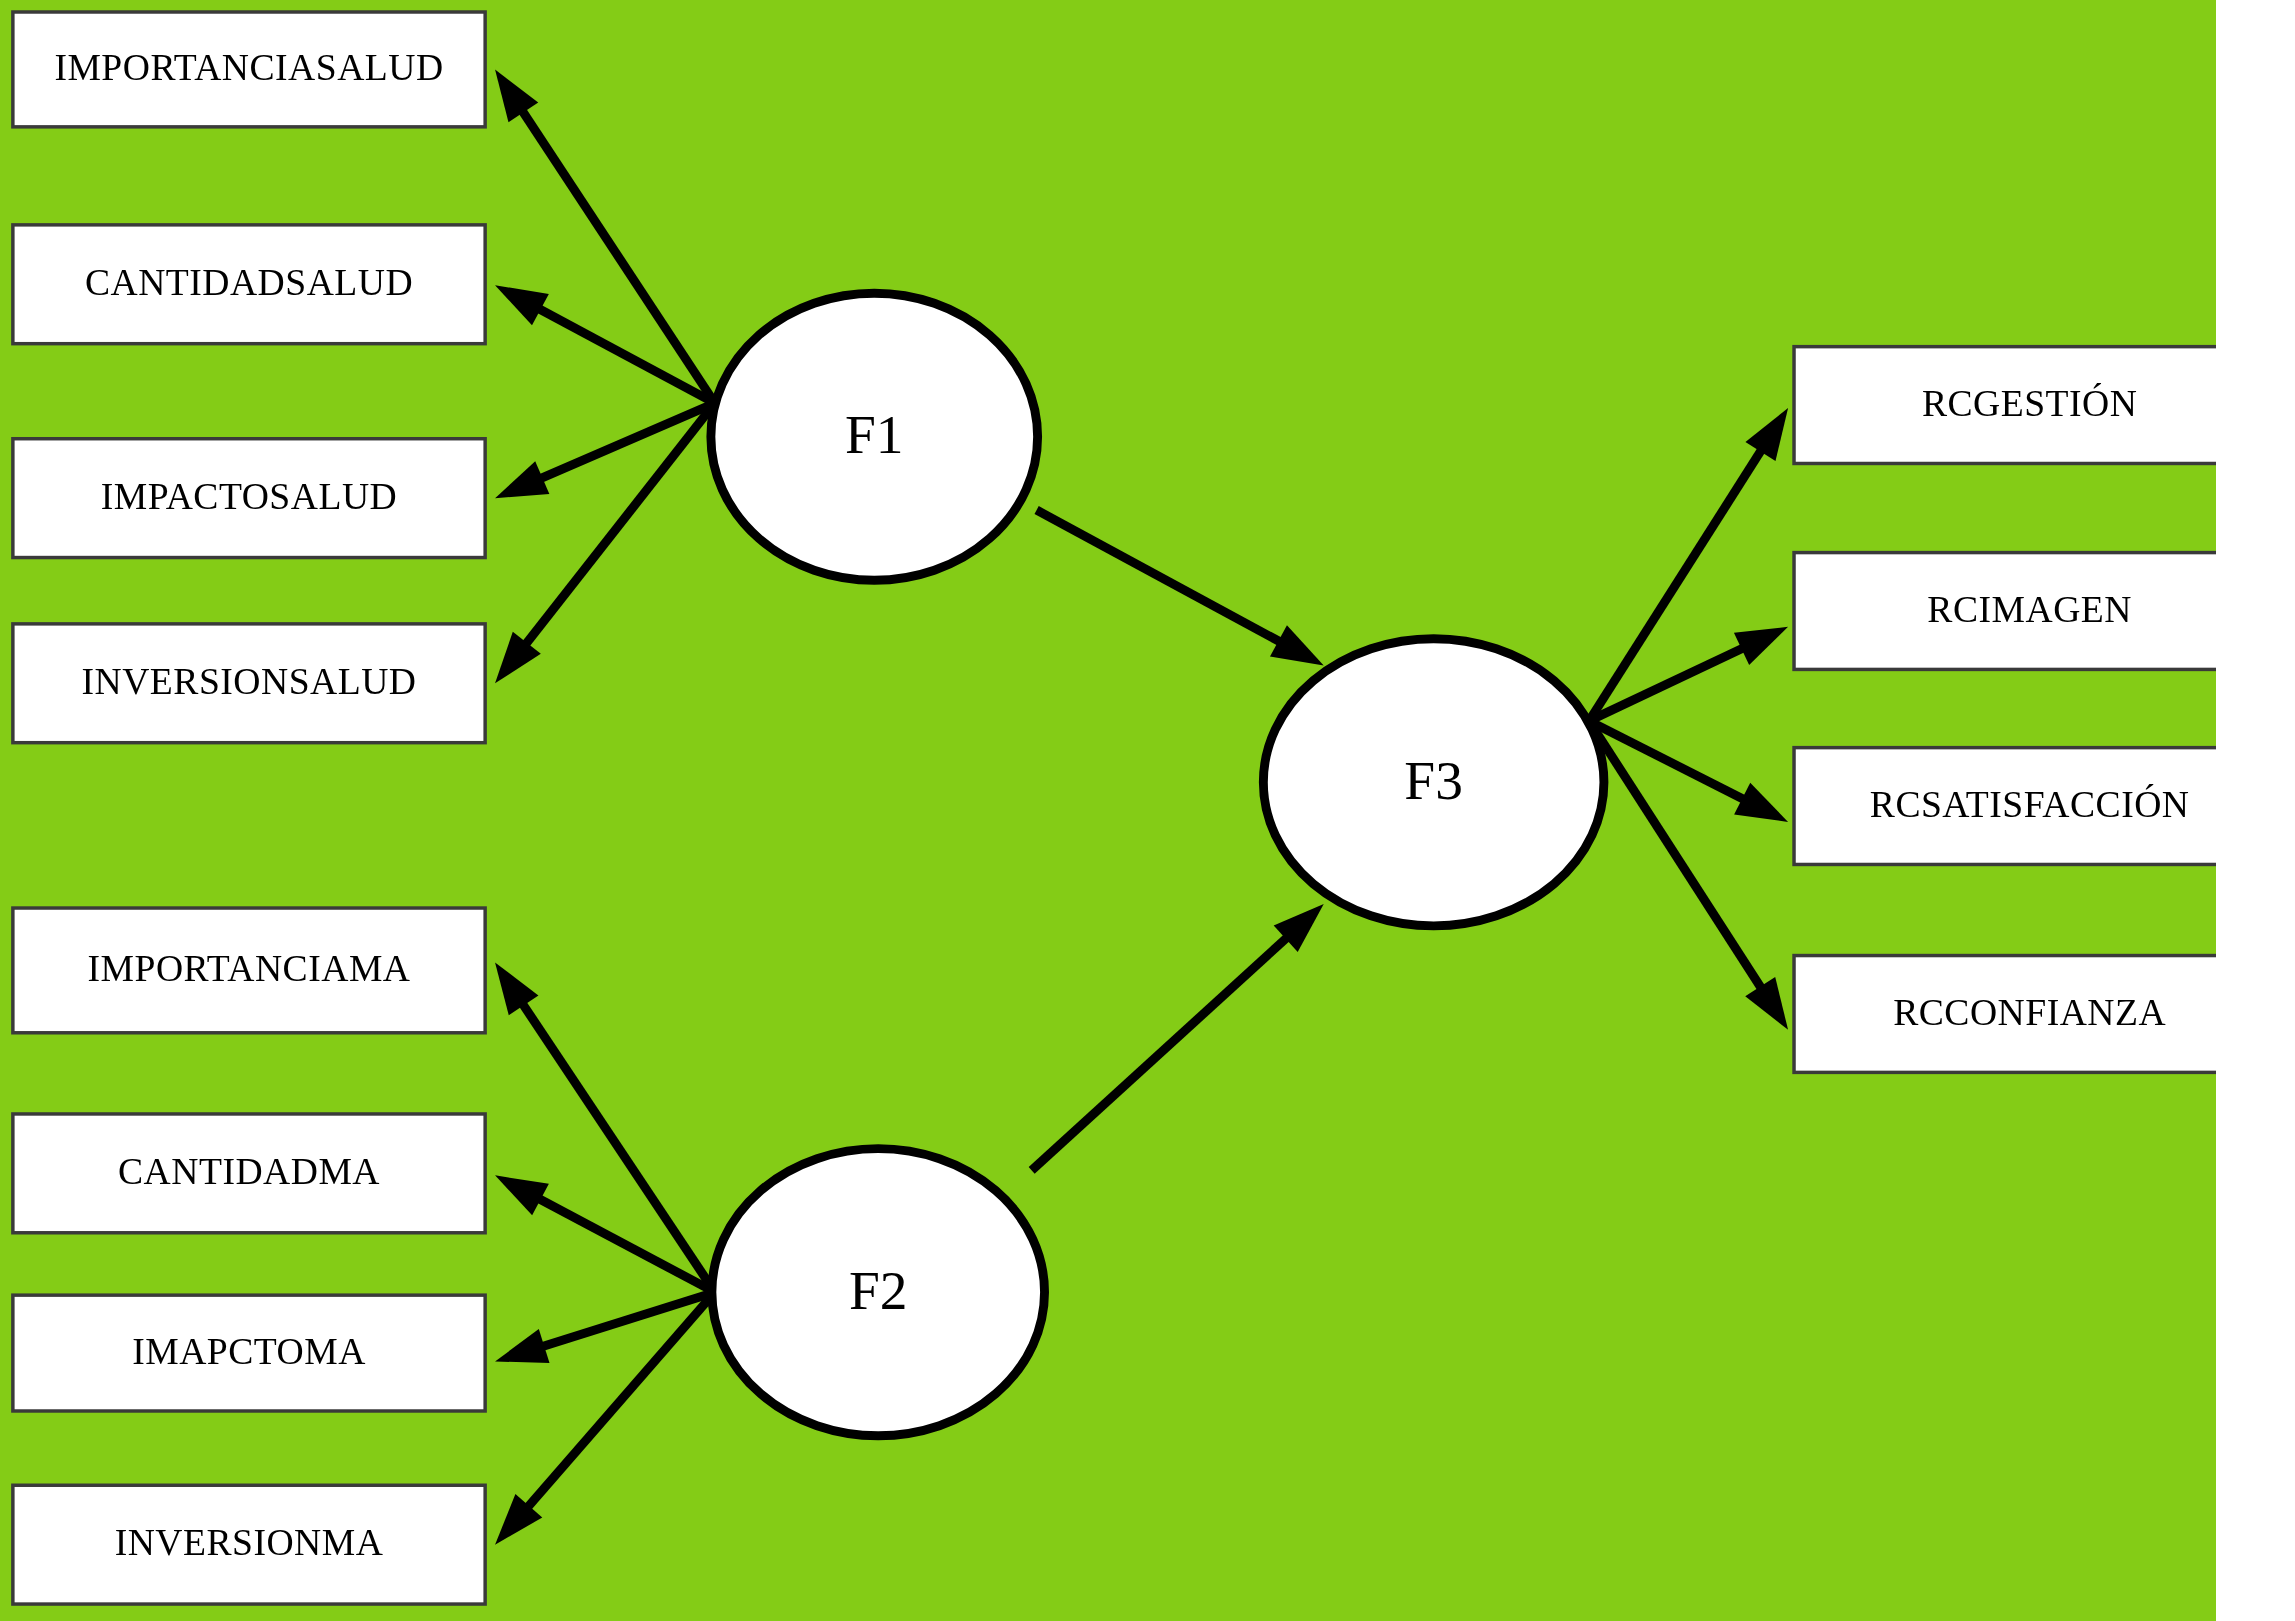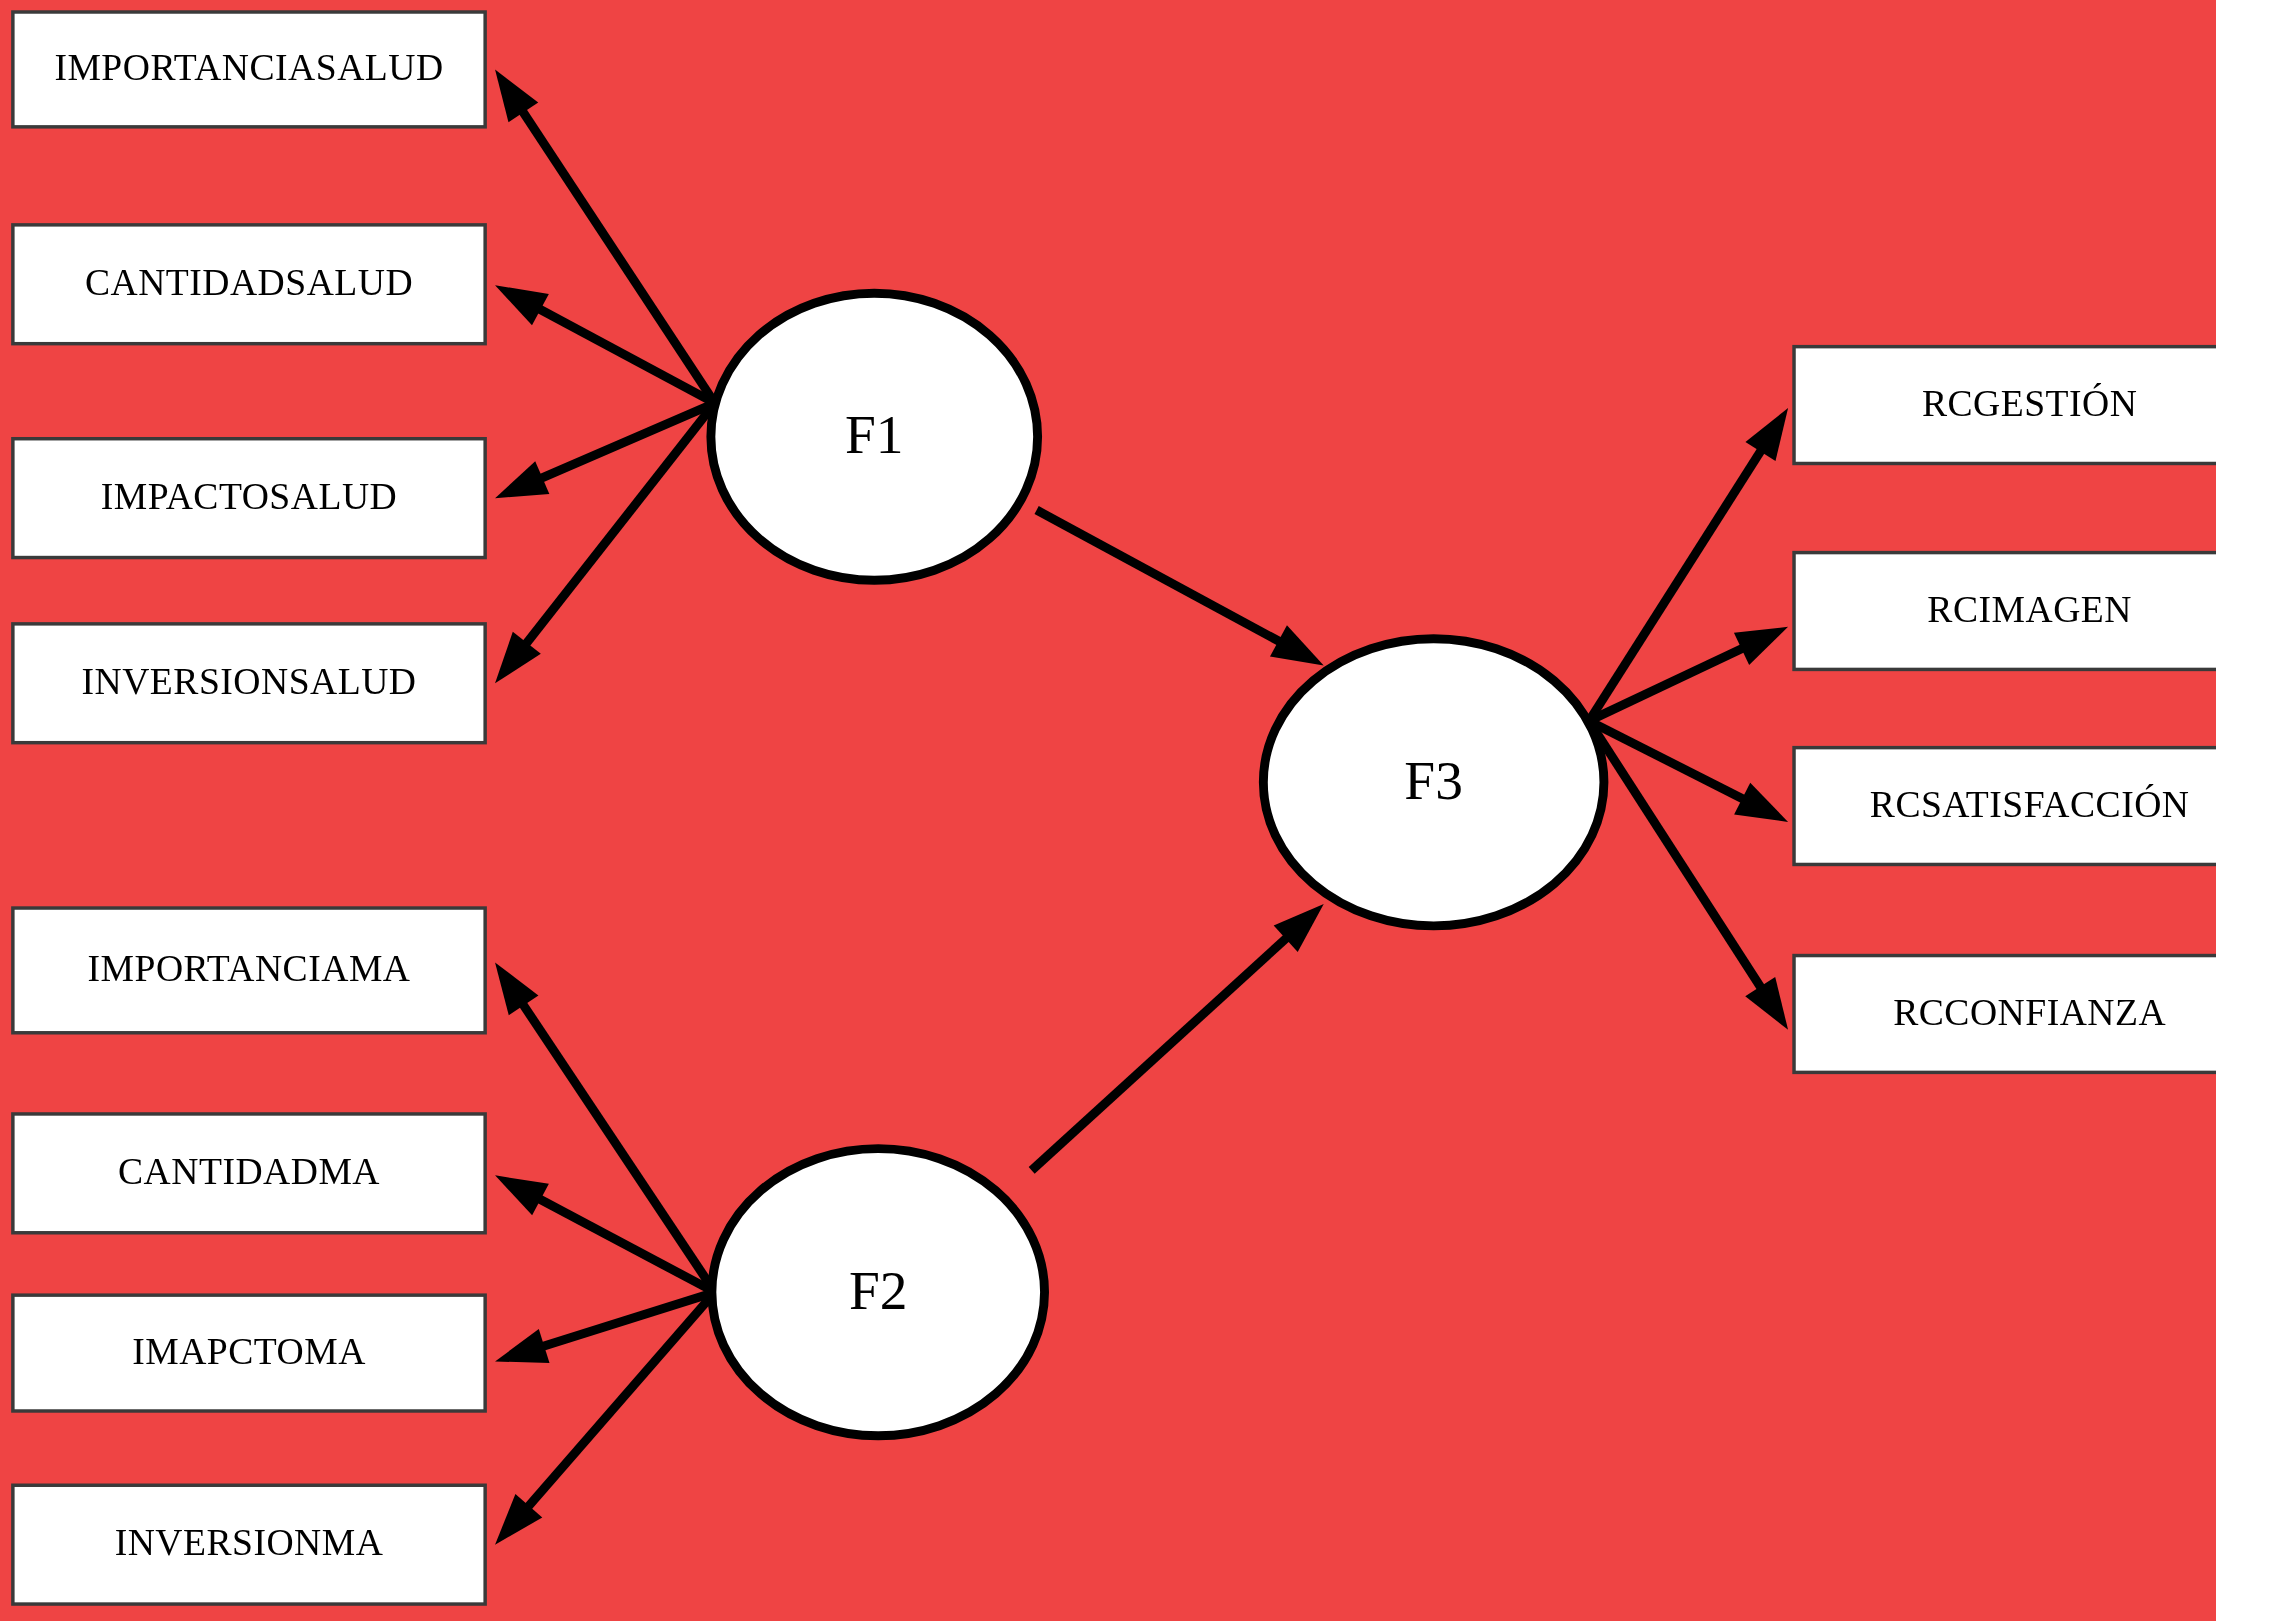--- a/index.html
+++ b/index.html
@@ -4,21 +4,21 @@
 <style>
   html, body {
     margin: 0;
     padding: 0;
     background: #ffffff;
   }
   #canvas-wrap {
     position: relative;
     width: 2216px;
     height: 1622px;
-    background: #ef4444;
+    background: #84cc16;
     overflow: hidden;
   }
   svg#sem-diagram {
     display: block;
     width: 2296px;
     height: 1622px;
   }
   .indicator-box {
     fill: #ffffff;
     stroke: #3a3a3a;

